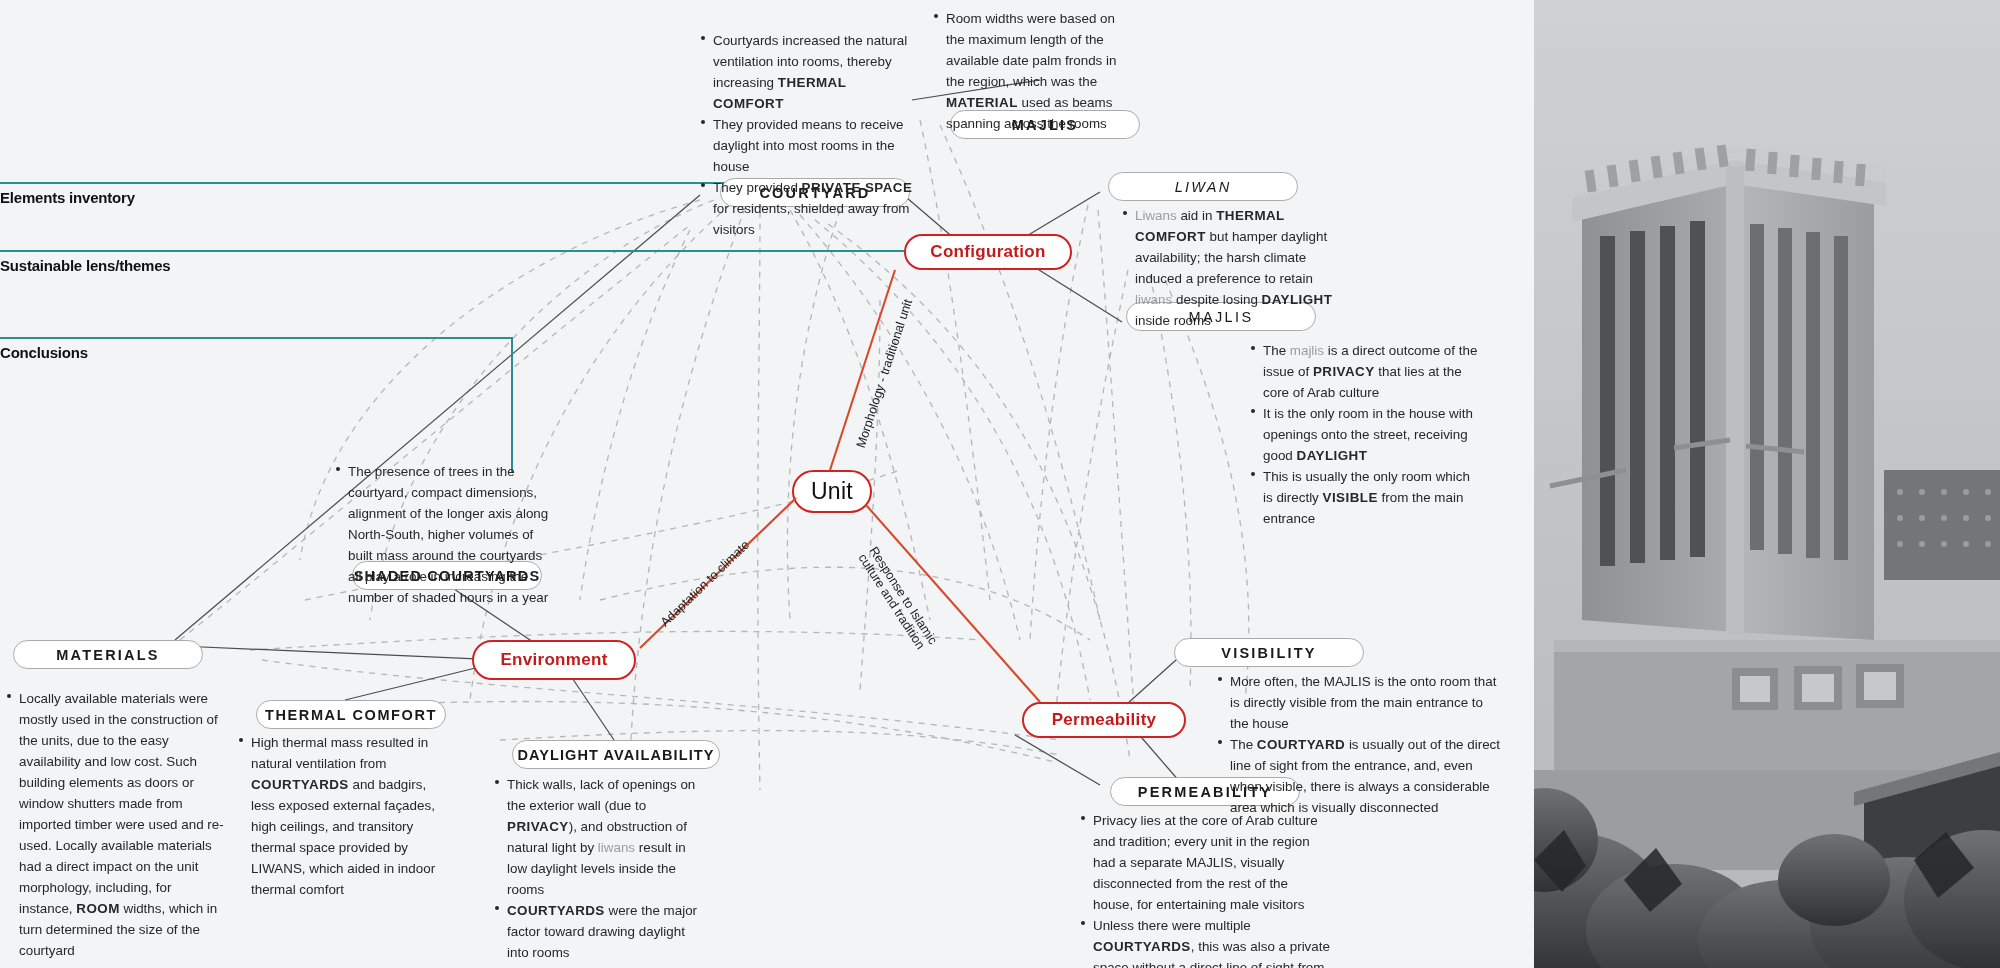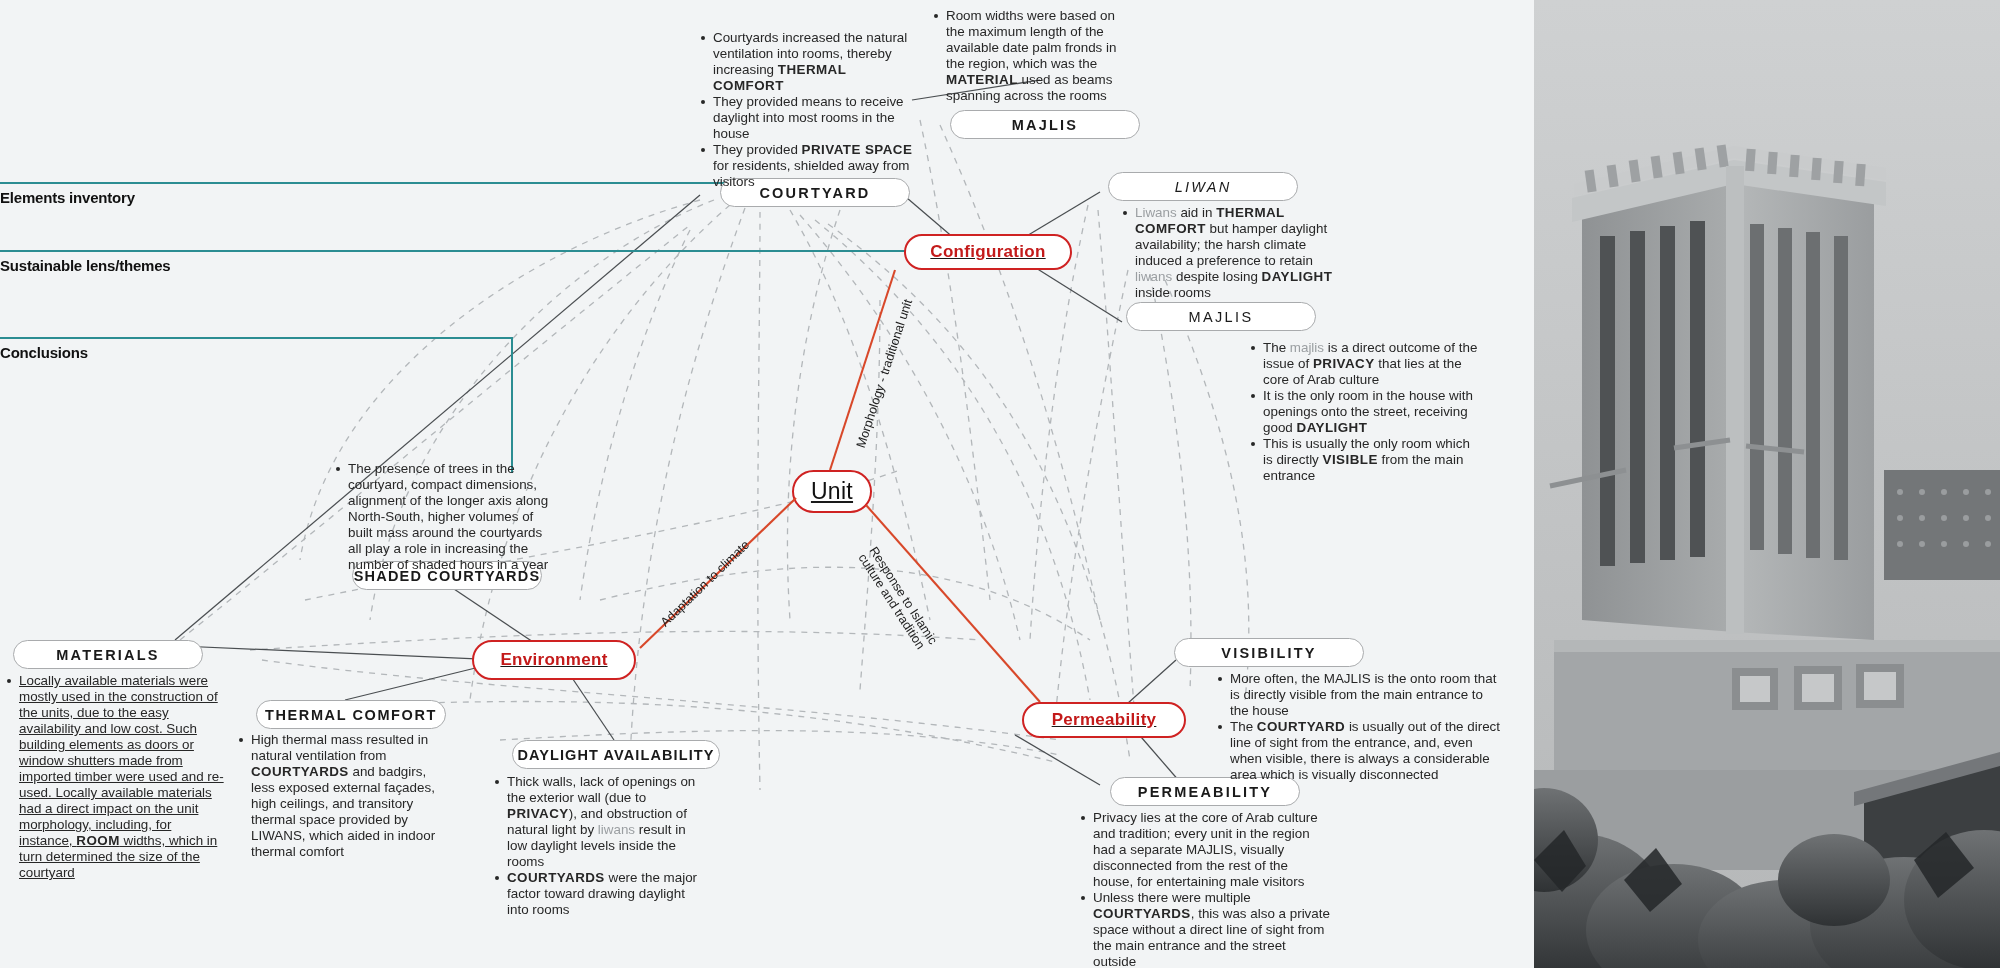--- a/index.html
+++ b/index.html
@@ -41,28 +41,28 @@
     text-align:center;
     box-sizing:border-box;
     color:#1a1a1a;
   }
   .node .cap{
     font-size:14.5px;font-weight:bold;letter-spacing:2.2px;
     white-space:nowrap;
   }
   .node.thin .cap{font-weight:400;letter-spacing:2.4px;}
   .node.italic .cap{font-style:italic;font-weight:normal;letter-spacing:2.2px;}
-  .node.red{border:2.2px solid #cf2222;border-radius:26px;text-decoration:underline;}
+  .node.red{border:2.2px solid #cf2222;border-radius:26px;}
   .node.red .cap{color:#c31a1a;font-size:17px;letter-spacing:0.3px;font-weight:bold;}
   .node.red.plain .cap{color:#111;font-size:23px;letter-spacing:0.3px;font-weight:400;text-align:right;}
 
   
   .txt{
     position:absolute;
-    font-size:13.4px;line-height:16px;color:#272727;
+    font-size:13.4px;line-height:21px;color:#272727;
   }
   .txt ul{margin:0;padding:0;list-style:none;}
   .txt li{position:relative;padding-left:13px;margin:0 0 0 0;}
   .txt li::before{
     content:"";position:absolute;left:1px;top:6px;
     width:4px;height:4px;border-radius:50%;background:#272727;
   }
   .txt b{font-weight:bold;letter-spacing:0.45px;}
   .txt .dim{color:#9a9ea1;}
 
@@ -244,21 +244,21 @@
       <li>This is usually the only room which is directly <b>VISIBLE</b> from the main entrance</li>
     </ul>
   </div>
 
   <div class="txt" style="left:335px;top:461px;width:215px;">
     <ul>
       <li>The presence of trees in the courtyard, compact dimensions, alignment of the longer axis along North-South, higher volumes of built mass around the courtyards all play a role in increasing the number of shaded hours in a year</li>
     </ul>
   </div>
 
-  <div class="txt" style="left:6px;top:673px;width:218px;text-decoration:underline;">
+  <div class="txt" style="left:6px;top:688px;width:218px;">
     <ul>
       <li>Locally available materials were mostly used in the construction of the units, due to the easy availability and low cost. Such building elements as doors or window shutters made from imported timber were used and re-used. Locally available materials had a direct impact on the unit morphology, including, for instance, <b>ROOM</b> widths, which in turn determined the size of the courtyard</li>
     </ul>
   </div>
 
   <div class="txt" style="left:238px;top:732px;width:206px;">
     <ul>
       <li>High thermal mass resulted in natural ventilation from <b>COURTYARDS</b> and badgirs, less exposed external façades, high ceilings, and transitory thermal space provided by LIWANS, which aided in indoor thermal comfort</li>
     </ul>
   </div>

